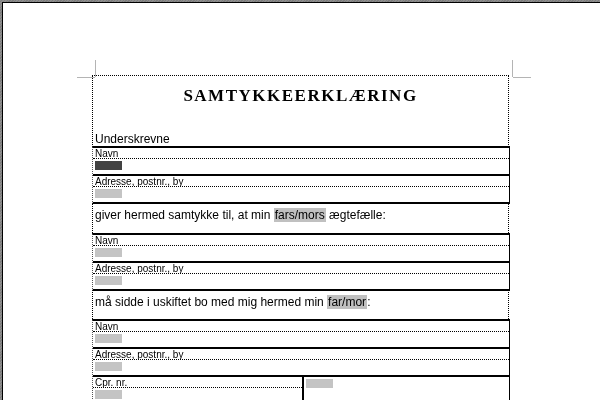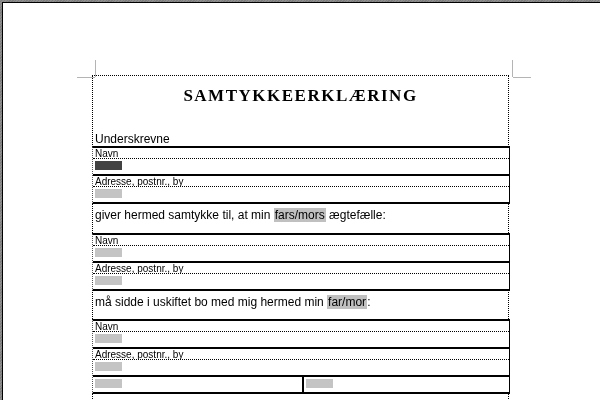--- a/index.html
+++ b/index.html
@@ -156,20 +156,21 @@
         </div>
       </div>
       <div class="frow">
         <div class="flabel">Adresse, postnr., by</div>
         <div class="ffield">
           <div class="chip"></div>
         </div>
       </div>
       <div class="frow splitrow">
         <div class="splitcell left">
+          <div class="flabel">Cpr. nr.</div>
           <div class="ffield">
             <div class="chip"></div>
           </div>
         </div>
         <div class="splitcell">
           <div class="ffield">
             <div class="chip"></div>
           </div>
         </div>
       </div>

